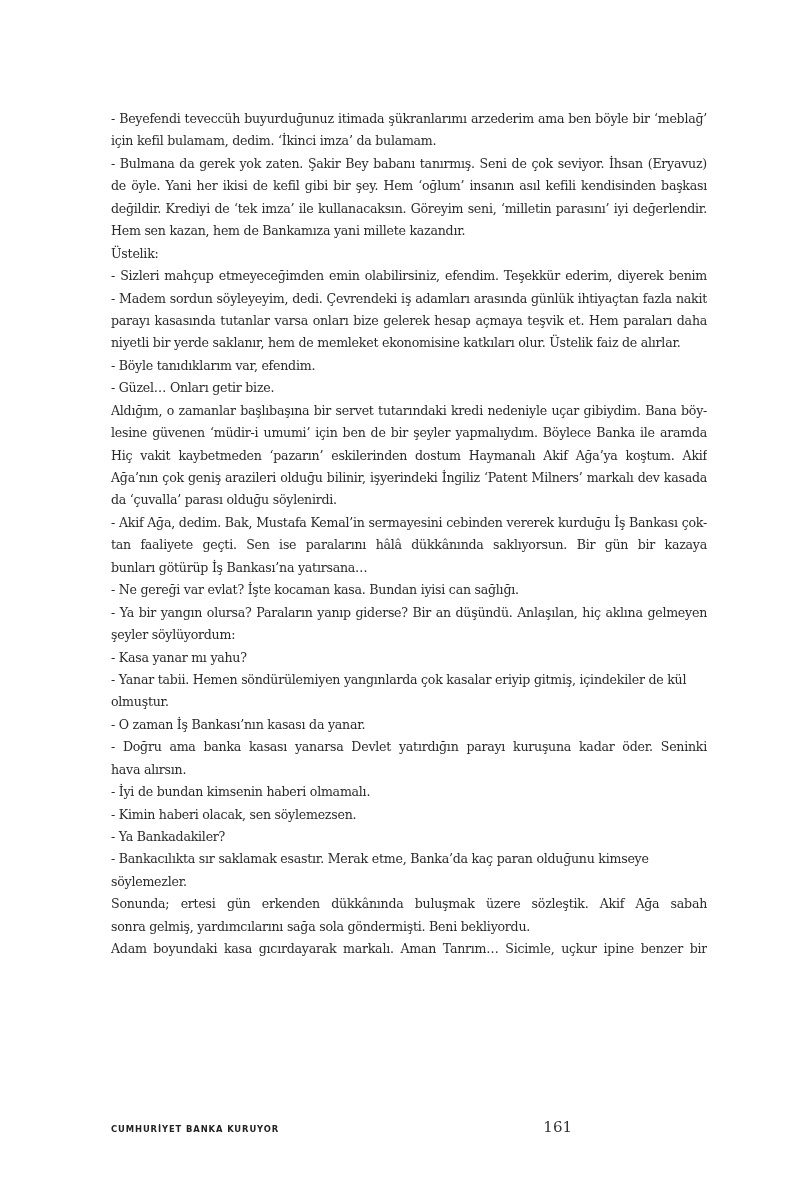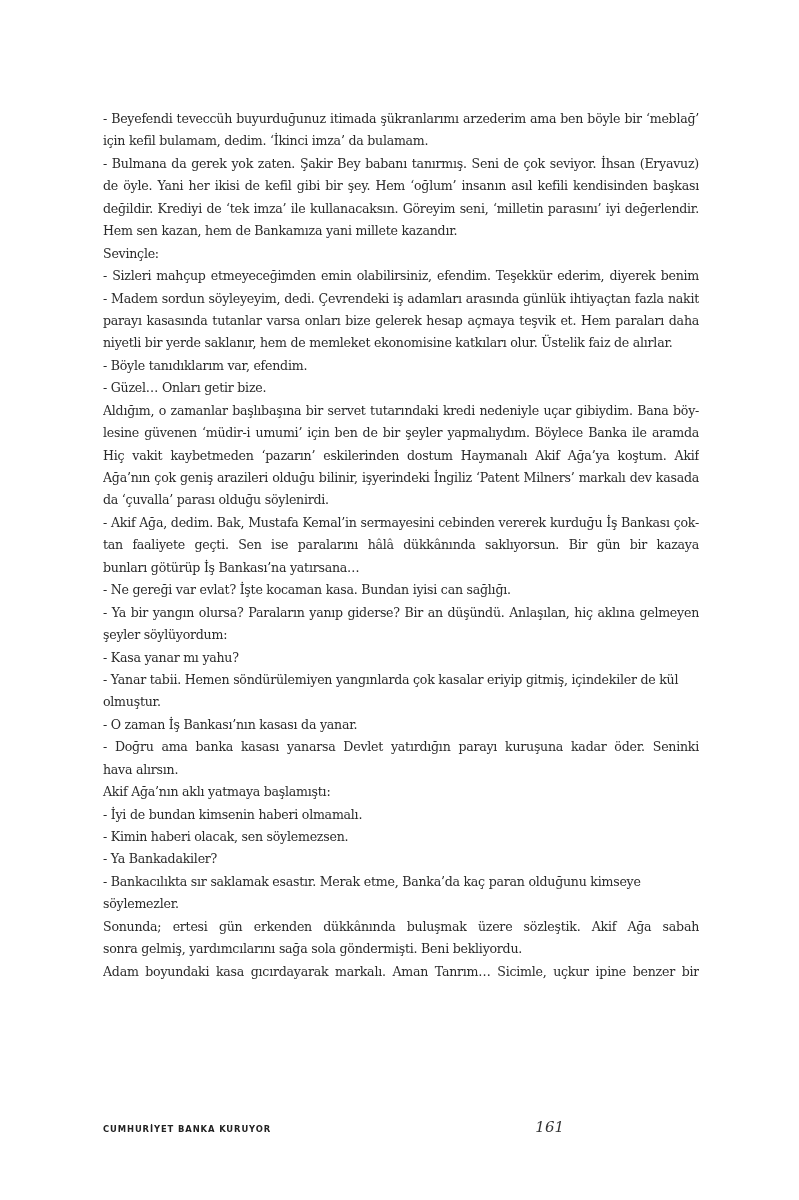--- a/index.html
+++ b/index.html
@@ -1,48 +1,48 @@
 <!DOCTYPE html>
 <html><head>
 <meta charset="utf-8">
 <style>
   html, body { margin: 0; padding: 0; background: #ffffff; }
   body { width: 799px; height: 1200px; position: relative; overflow: hidden; }
-  .page { position: absolute; left: 0; top: 0; width: 666px; height: 1200px; background: #fff; }
+  .page { position: absolute; left: 8px; top: 0; width: 666px; height: 1200px; background: #fff; }
   .text-block {
     position: absolute; left: 103px; top: 108px; width: 596px;
     font-family: "DejaVu Serif", "Liberation Serif", serif;
     font-size: 12.6px; line-height: 22.45px; color: #2a2a2a;
     letter-spacing: -0.25px;
   }
   .line { white-space: nowrap; height: 22.45px; }
   .line.j { text-align: justify; text-align-last: justify; white-space: normal; overflow: hidden; }
   .footer-title {
     position: absolute; left: 103px; top: 1124px;
     font-family: "DejaVu Sans", "Liberation Sans", sans-serif;
     font-weight: bold; font-size: 8.4px; letter-spacing: 0.9px; color: #222;
   }
   .page-number {
     position: absolute; right: 102px; top: 1118px;
     font-family: "DejaVu Serif", "Liberation Serif", serif;
-    font-style: italic; font-size: 15px; color: #333;
+    font-size: 15px; color: #333;
   }
 </style>
 </head>
 <body>
 
 <div class="page">
   <div class="text-block" id="text-block">
       <div class="line j">- Beyefendi teveccüh buyurduğunuz itimada şükranlarımı arzederim ama ben böyle bir ‘meblağ’</div>
       <div class="line">için kefil bulamam, dedim. ‘İkinci imza’ da bulamam.</div>
       <div class="line j">- Bulmana da gerek yok zaten. Şakir Bey babanı tanırmış. Seni de çok seviyor. İhsan (Eryavuz) Bey</div>
       <div class="line j">de öyle. Yani her ikisi de kefil gibi bir şey. Hem ‘oğlum’ insanın asıl kefili kendisinden başkası</div>
       <div class="line j">değildir. Krediyi de ‘tek imza’ ile kullanacaksın. Göreyim seni, ‘milletin parasını’ iyi değerlendir.</div>
       <div class="line">Hem sen kazan, hem de Bankamıza yani millete kazandır.</div>
-      <div class="line">Sevinçle:</div>
+      <div class="line">Üstelik:</div>
       <div class="line j">- Sizleri mahçup etmeyeceğimden emin olabilirsiniz, efendim. Teşekkür ederim, diyerek benim</div>
       <div class="line j">- Madem sordun söyleyeyim, dedi. Çevrendeki iş adamları arasında günlük ihtiyaçtan fazla nakit</div>
       <div class="line j">parayı kasasında tutanlar varsa onları bize gelerek hesap açmaya teşvik et. Hem paraları daha em-</div>
       <div class="line">niyetli bir yerde saklanır, hem de memleket ekonomisine katkıları olur. Üstelik faiz de alırlar.</div>
       <div class="line">- Böyle tanıdıklarım var, efendim.</div>
       <div class="line">- Güzel… Onları getir bize.</div>
       <div class="line j">Aldığım, o zamanlar başlıbaşına bir servet tutarındaki kredi nedeniyle uçar gibiydim. Bana böy-</div>
       <div class="line j">lesine güvenen ‘müdir-i umumi’ için ben de bir şeyler yapmalıydım. Böylece Banka ile aramda ek</div>
       <div class="line j">Hiç vakit kaybetmeden ‘pazarın’ eskilerinden dostum Haymanalı Akif Ağa’ya koştum. Akif</div>
       <div class="line j">Ağa’nın çok geniş arazileri olduğu bilinir, işyerindeki İngiliz ‘Patent Milners’ markalı dev kasada</div>
@@ -52,21 +52,20 @@
       <div class="line">bunları götürüp İş Bankası’na yatırsana…</div>
       <div class="line">- Ne gereği var evlat? İşte kocaman kasa. Bundan iyisi can sağlığı.</div>
       <div class="line j">- Ya bir yangın olursa? Paraların yanıp giderse? Bir an düşündü. Anlaşılan, hiç aklına gelmeyen</div>
       <div class="line">şeyler söylüyordum:</div>
       <div class="line">- Kasa yanar mı yahu?</div>
       <div class="line">- Yanar tabii. Hemen söndürülemiyen yangınlarda çok kasalar eriyip gitmiş, içindekiler de kül</div>
       <div class="line">olmuştur.</div>
       <div class="line">- O zaman İş Bankası’nın kasası da yanar.</div>
       <div class="line j">- Doğru ama banka kasası yanarsa Devlet yatırdığın parayı kuruşuna kadar öder. Seninki yanarsa</div>
       <div class="line">hava alırsın.</div>
-      <div class="line">Akif Ağa’nın aklı yatmaya başlamıştı:</div>
       <div class="line">- İyi de bundan kimsenin haberi olmamalı.</div>
       <div class="line">- Kimin haberi olacak, sen söylemezsen.</div>
       <div class="line">- Ya Bankadakiler?</div>
       <div class="line">- Bankacılıkta sır saklamak esastır. Merak etme, Banka’da kaç paran olduğunu kimseye</div>
       <div class="line">söylemezler.</div>
       <div class="line j">Sonunda; ertesi gün erkenden dükkânında buluşmak üzere sözleştik.  Akif Ağa sabah namazından</div>
       <div class="line">sonra gelmiş, yardımcılarını sağa sola göndermişti. Beni bekliyordu.</div>
       <div class="line j">Adam boyundaki kasa gıcırdayarak markalı. Aman Tanrım… Sicimle, uçkur ipine benzer bir şeyler-</div>
     </div>
   <div class="footer-title">CUMHURİYET BANKA KURUYOR</div>

